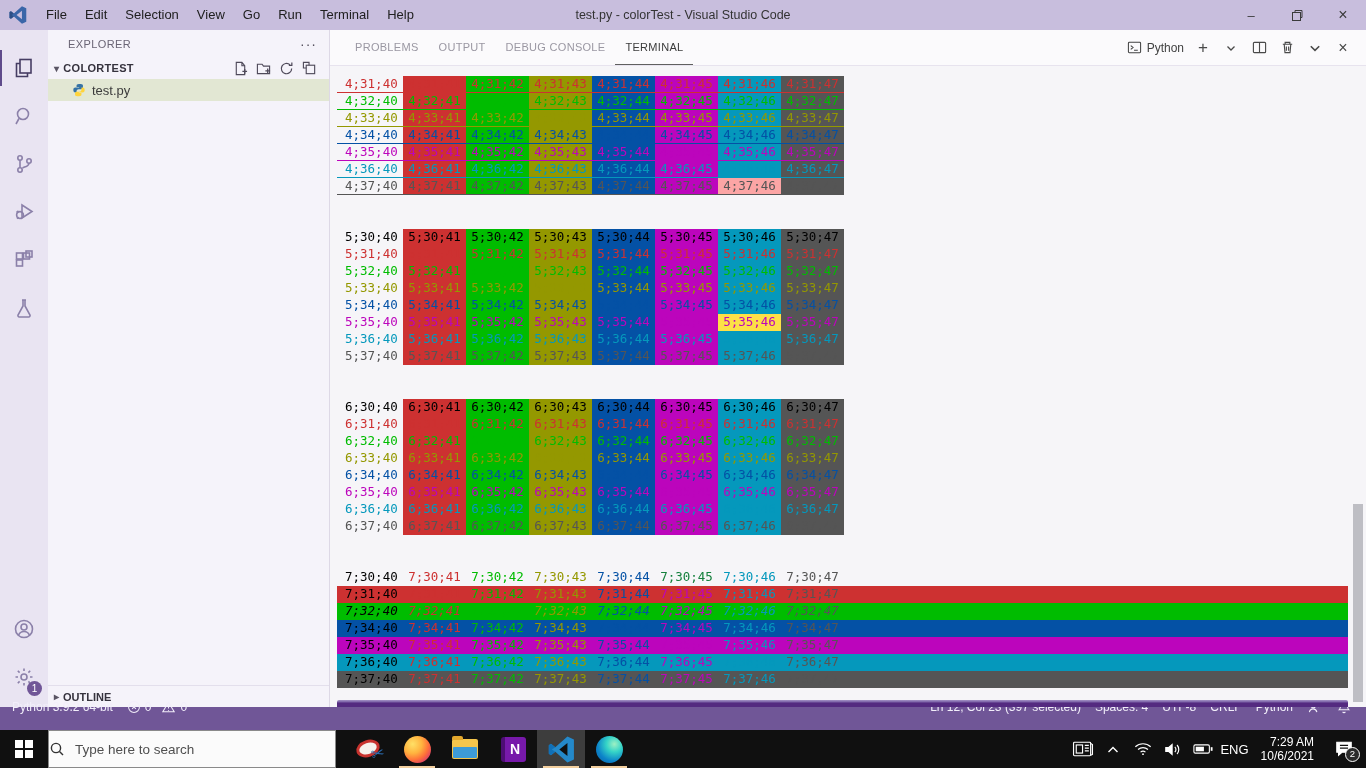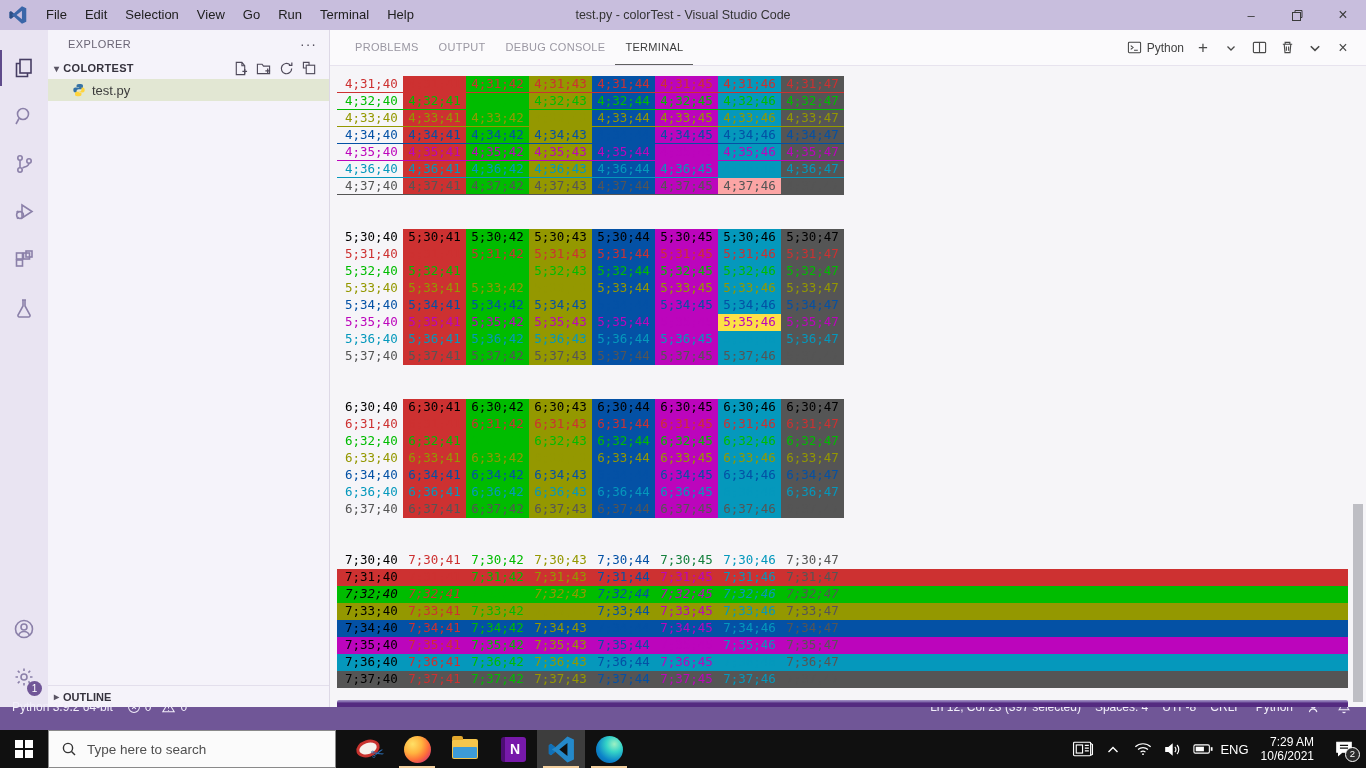--- a/index.html
+++ b/index.html
@@ -64,21 +64,21 @@
   .statusbar { height:23px; flex:0 0 23px; background:#705697; color:#f2eefa; display:flex; align-items:center; font-size:12px; }
   .st-item { display:flex; align-items:flex-start; gap:4px; padding:0 7px; height:38px; }
   .st-left { display:flex; align-items:center; padding-left:5px; }
   .st-right { margin-left:auto; display:flex; align-items:center; padding-right:8px; }
 
   
   .taskbar { height:38px; flex:0 0 38px; background:#101010; display:flex; align-items:stretch; }
   .tk-start { width:48px; display:flex; align-items:center; justify-content:center; }
   .win-grid { display:grid; grid-template-columns:8px 8px; grid-template-rows:8px 8px; gap:2px; }
   .win-grid div { background:#fff; }
-  .tk-search { width:288px; background:#fbfbfb; border:1px solid #8a8a8a; display:flex; align-items:center; gap:10px; padding-left:12px; }
+  .tk-search { width:288px; background:#fbfbfb; border:1px solid #8a8a8a; display:flex; align-items:center; gap:10px; padding-left:0; }
   .tk-search span { font-size:13.5px; color:#4f4f4f; }
   .tk-apps { display:flex; margin-left:9px; }
   .tk-app { width:48px; display:flex; align-items:center; justify-content:center; position:relative; }
   .tk-app.open::after { content:""; position:absolute; bottom:0; left:6px; right:6px; height:2.5px; background:#f3cf9e; }
   .tk-app.focused { background:#3d3d3d; }
   .tk-tray { margin-left:auto; display:flex; align-items:center; gap:4px; padding-right:4px; color:#fff; }
   .tray-item { display:flex; align-items:center; justify-content:center; min-width:26px; height:38px; font-size:12px; }
   .tk-clock { text-align:right; font-size:12px; line-height:14px; padding:0 8px; }
   .tk-badge { position:absolute; right:2px; bottom:6px; width:15px; height:15px; border-radius:50%;
     background:#2b2b2b; border:1.5px solid #fff; color:#fff; font-size:9.5px; line-height:12px; text-align:center; }
@@ -476,20 +476,30 @@
                 <div class="t-cell t-label" style="color: rgb(4, 81, 165);">6;34;40</div>
                 <div class="t-cell" style="background: rgb(205, 49, 49); color: rgb(4, 81, 165);">6;34;41</div>
                 <div class="t-cell" style="background: rgb(0, 188, 0); color: rgb(4, 81, 165);">6;34;42</div>
                 <div class="t-cell" style="background: rgb(148, 152, 0); color: rgb(4, 81, 165);">6;34;43</div>
                 <div class="t-cell" style="background: rgb(4, 81, 165); color: rgb(4, 81, 165);">6;34;44</div>
                 <div class="t-cell" style="background: rgb(188, 5, 188); color: rgb(4, 81, 165);">6;34;45</div>
                 <div class="t-cell" style="background: rgb(5, 152, 188); color: rgb(4, 81, 165);">6;34;46</div>
                 <div class="t-cell" style="background: rgb(85, 85, 85); color: rgb(4, 81, 165);">6;34;47</div>
               </div>
               <div class="t-row">
+                <div class="t-cell t-label" style="color: rgb(188, 5, 188);">6;35;40</div>
+                <div class="t-cell" style="background: rgb(205, 49, 49); color: rgb(188, 5, 188);">6;35;41</div>
+                <div class="t-cell" style="background: rgb(0, 188, 0); color: rgb(188, 5, 188);">6;35;42</div>
+                <div class="t-cell" style="background: rgb(148, 152, 0); color: rgb(188, 5, 188);">6;35;43</div>
+                <div class="t-cell" style="background: rgb(4, 81, 165); color: rgb(188, 5, 188);">6;35;44</div>
+                <div class="t-cell" style="background: rgb(188, 5, 188); color: rgb(188, 5, 188);">6;35;45</div>
+                <div class="t-cell" style="background: rgb(5, 152, 188); color: rgb(188, 5, 188);">6;35;46</div>
+                <div class="t-cell" style="background: rgb(85, 85, 85); color: rgb(188, 5, 188);">6;35;47</div>
+              </div>
+              <div class="t-row">
                 <div class="t-cell t-label" style="color: rgb(5, 152, 188);">6;36;40</div>
                 <div class="t-cell" style="background: rgb(205, 49, 49); color: rgb(5, 152, 188);">6;36;41</div>
                 <div class="t-cell" style="background: rgb(0, 188, 0); color: rgb(5, 152, 188);">6;36;42</div>
                 <div class="t-cell" style="background: rgb(148, 152, 0); color: rgb(5, 152, 188);">6;36;43</div>
                 <div class="t-cell" style="background: rgb(4, 81, 165); color: rgb(5, 152, 188);">6;36;44</div>
                 <div class="t-cell" style="background: rgb(188, 5, 188); color: rgb(5, 152, 188);">6;36;45</div>
                 <div class="t-cell" style="background: rgb(5, 152, 188); color: rgb(5, 152, 188);">6;36;46</div>
                 <div class="t-cell" style="background: rgb(85, 85, 85); color: rgb(5, 152, 188);">6;36;47</div>
               </div>
               <div class="t-row">
@@ -527,30 +537,20 @@
               <div class="t-row" style="background: rgb(0, 188, 0); font-style: italic;">
                 <div class="t-cell t-label" style="color: rgb(0, 0, 0);">7;32;40</div>
                 <div class="t-cell" style="color: rgb(205, 49, 49);">7;32;41</div>
                 <div class="t-cell" style="color: rgb(0, 188, 0);">7;32;42</div>
                 <div class="t-cell" style="color: rgb(148, 152, 0);">7;32;43</div>
                 <div class="t-cell" style="color: rgb(4, 81, 165);">7;32;44</div>
                 <div class="t-cell" style="color: rgb(188, 5, 188);">7;32;45</div>
                 <div class="t-cell" style="color: rgb(5, 152, 188);">7;32;46</div>
                 <div class="t-cell" style="color: rgb(85, 85, 85);">7;32;47</div>
               </div>
-              <div class="t-row" style="background: rgb(148, 152, 0);">
-                <div class="t-cell t-label" style="color: rgb(0, 0, 0);">7;33;40</div>
-                <div class="t-cell" style="color: rgb(205, 49, 49);">7;33;41</div>
-                <div class="t-cell" style="color: rgb(0, 188, 0);">7;33;42</div>
-                <div class="t-cell" style="color: rgb(148, 152, 0);">7;33;43</div>
-                <div class="t-cell" style="color: rgb(4, 81, 165);">7;33;44</div>
-                <div class="t-cell" style="color: rgb(188, 5, 188);">7;33;45</div>
-                <div class="t-cell" style="color: rgb(5, 152, 188);">7;33;46</div>
-                <div class="t-cell" style="color: rgb(85, 85, 85);">7;33;47</div>
-              </div>
               <div class="t-row" style="background: rgb(4, 81, 165);">
                 <div class="t-cell t-label" style="color: rgb(0, 0, 0);">7;34;40</div>
                 <div class="t-cell" style="color: rgb(205, 49, 49);">7;34;41</div>
                 <div class="t-cell" style="color: rgb(0, 188, 0);">7;34;42</div>
                 <div class="t-cell" style="color: rgb(148, 152, 0);">7;34;43</div>
                 <div class="t-cell" style="color: rgb(4, 81, 165);">7;34;44</div>
                 <div class="t-cell" style="color: rgb(188, 5, 188);">7;34;45</div>
                 <div class="t-cell" style="color: rgb(5, 152, 188);">7;34;46</div>
                 <div class="t-cell" style="color: rgb(85, 85, 85);">7;34;47</div>
               </div>

